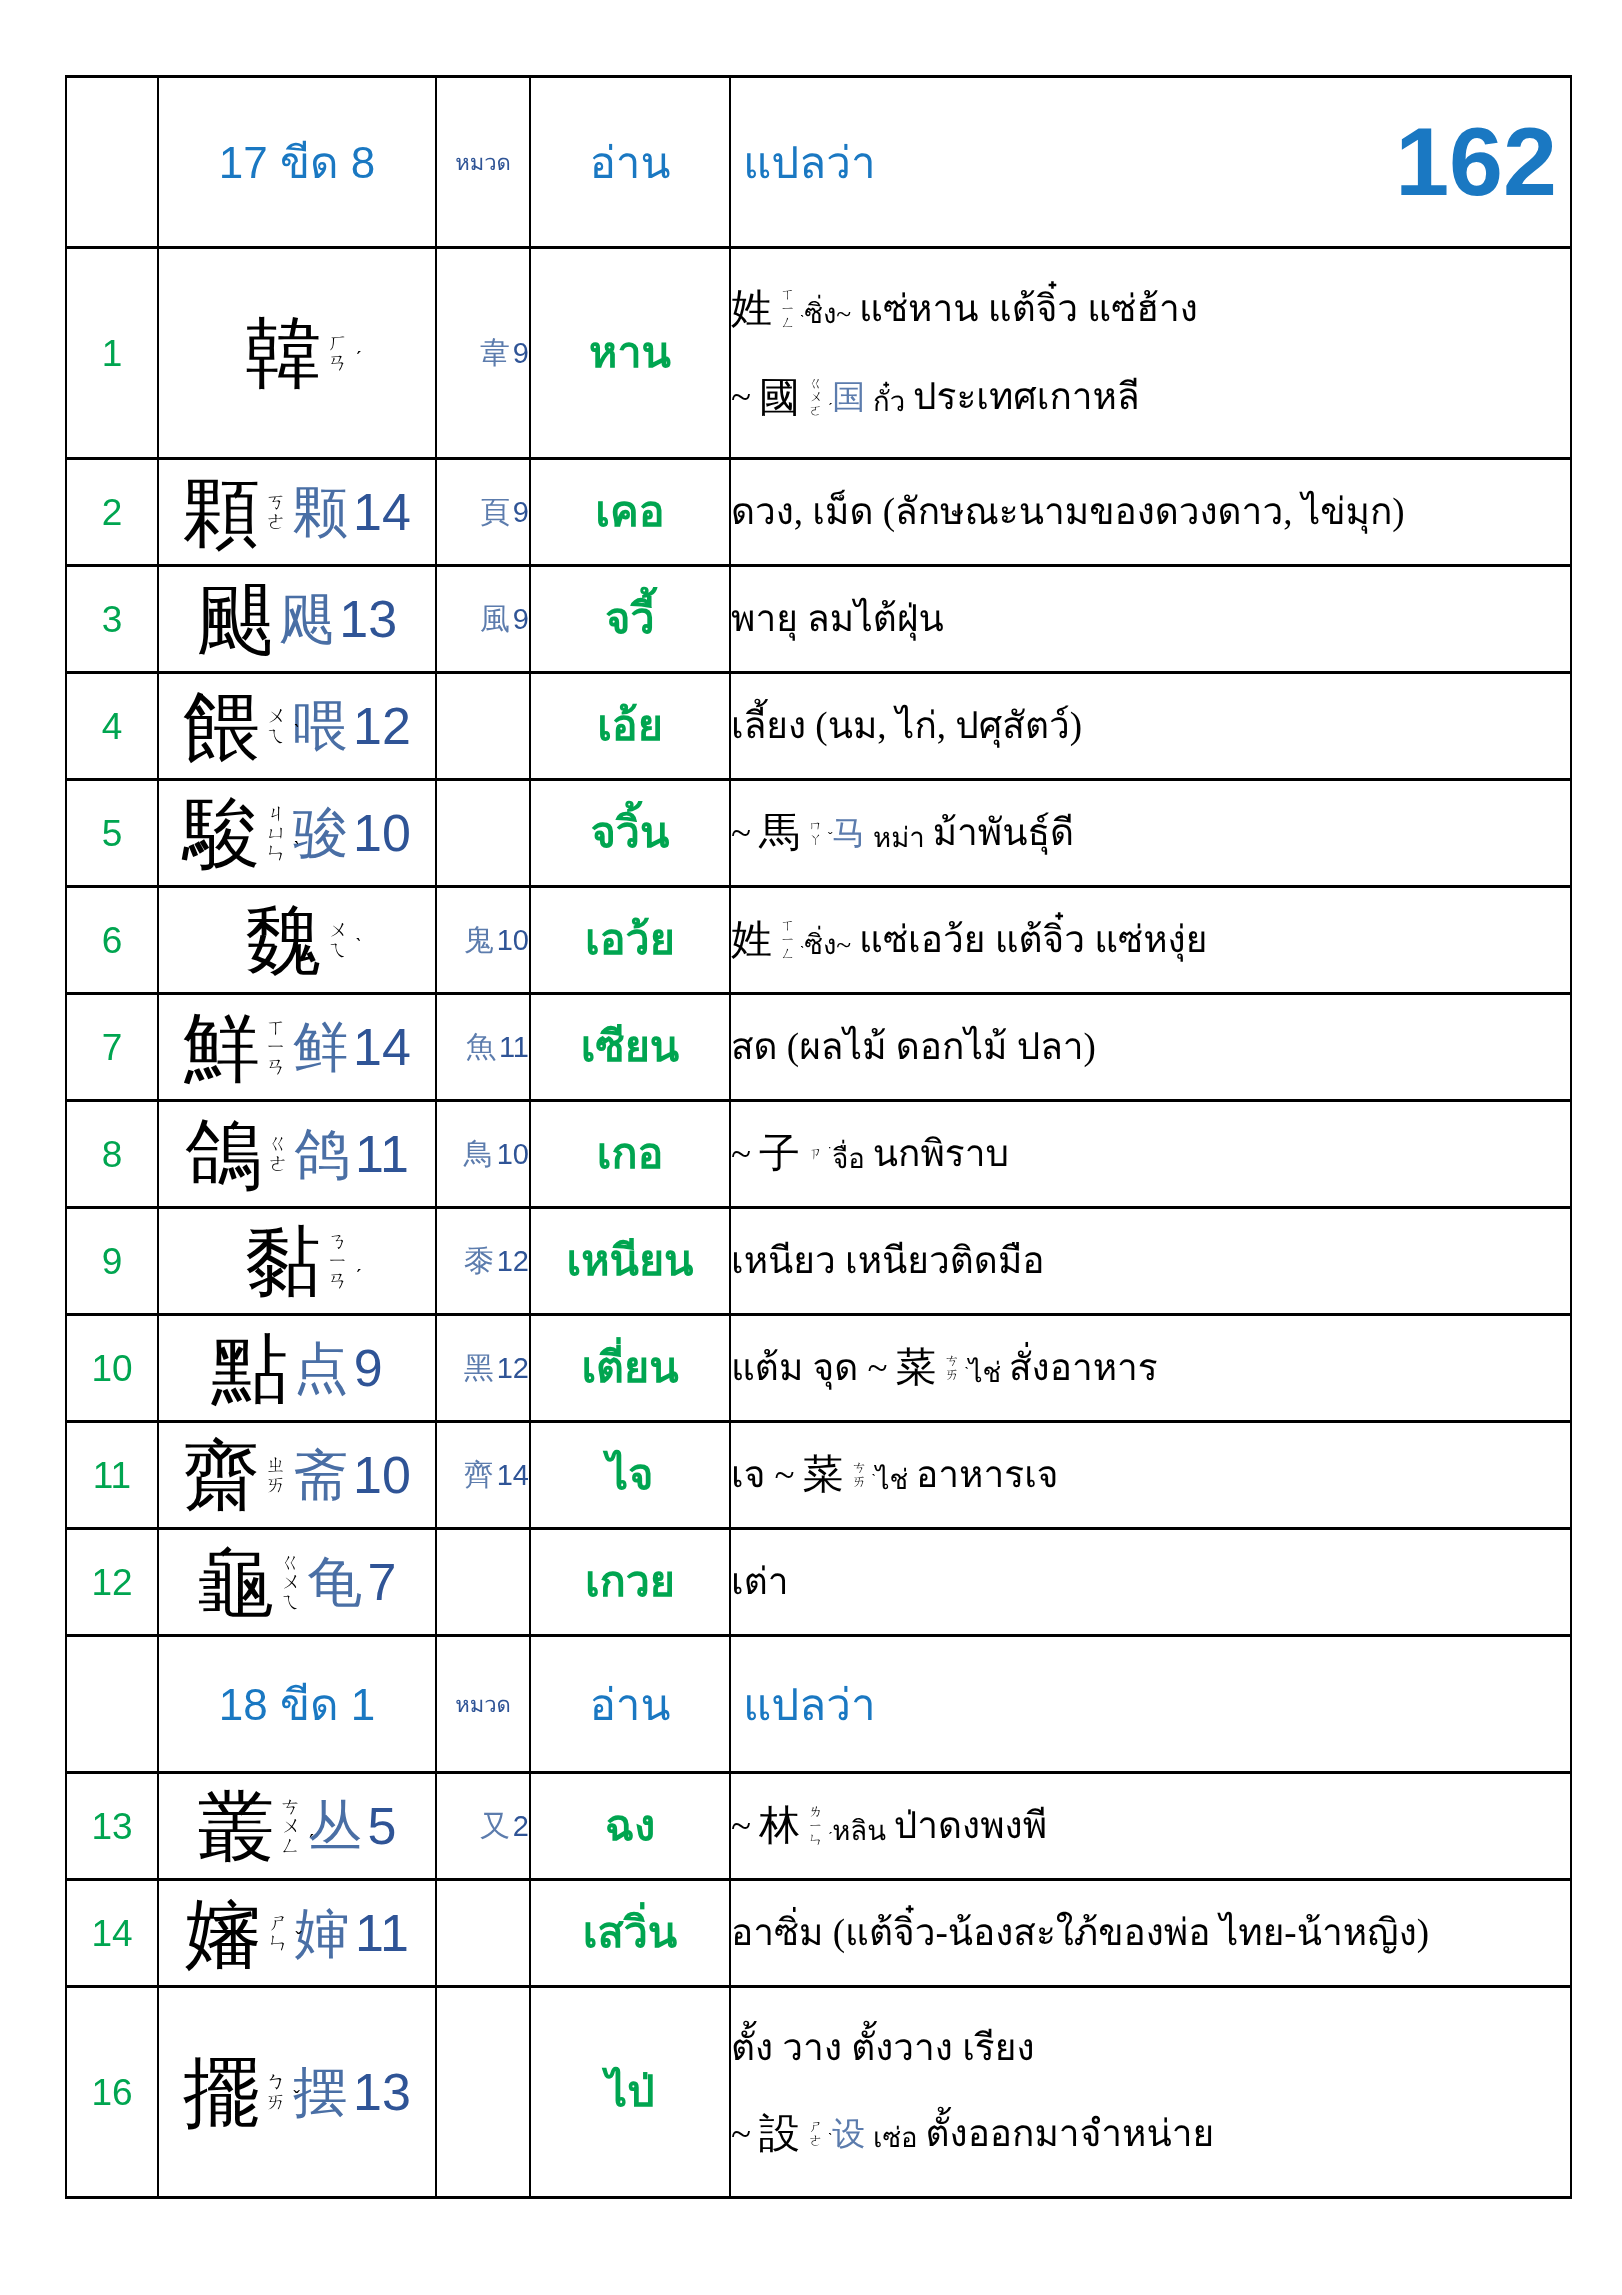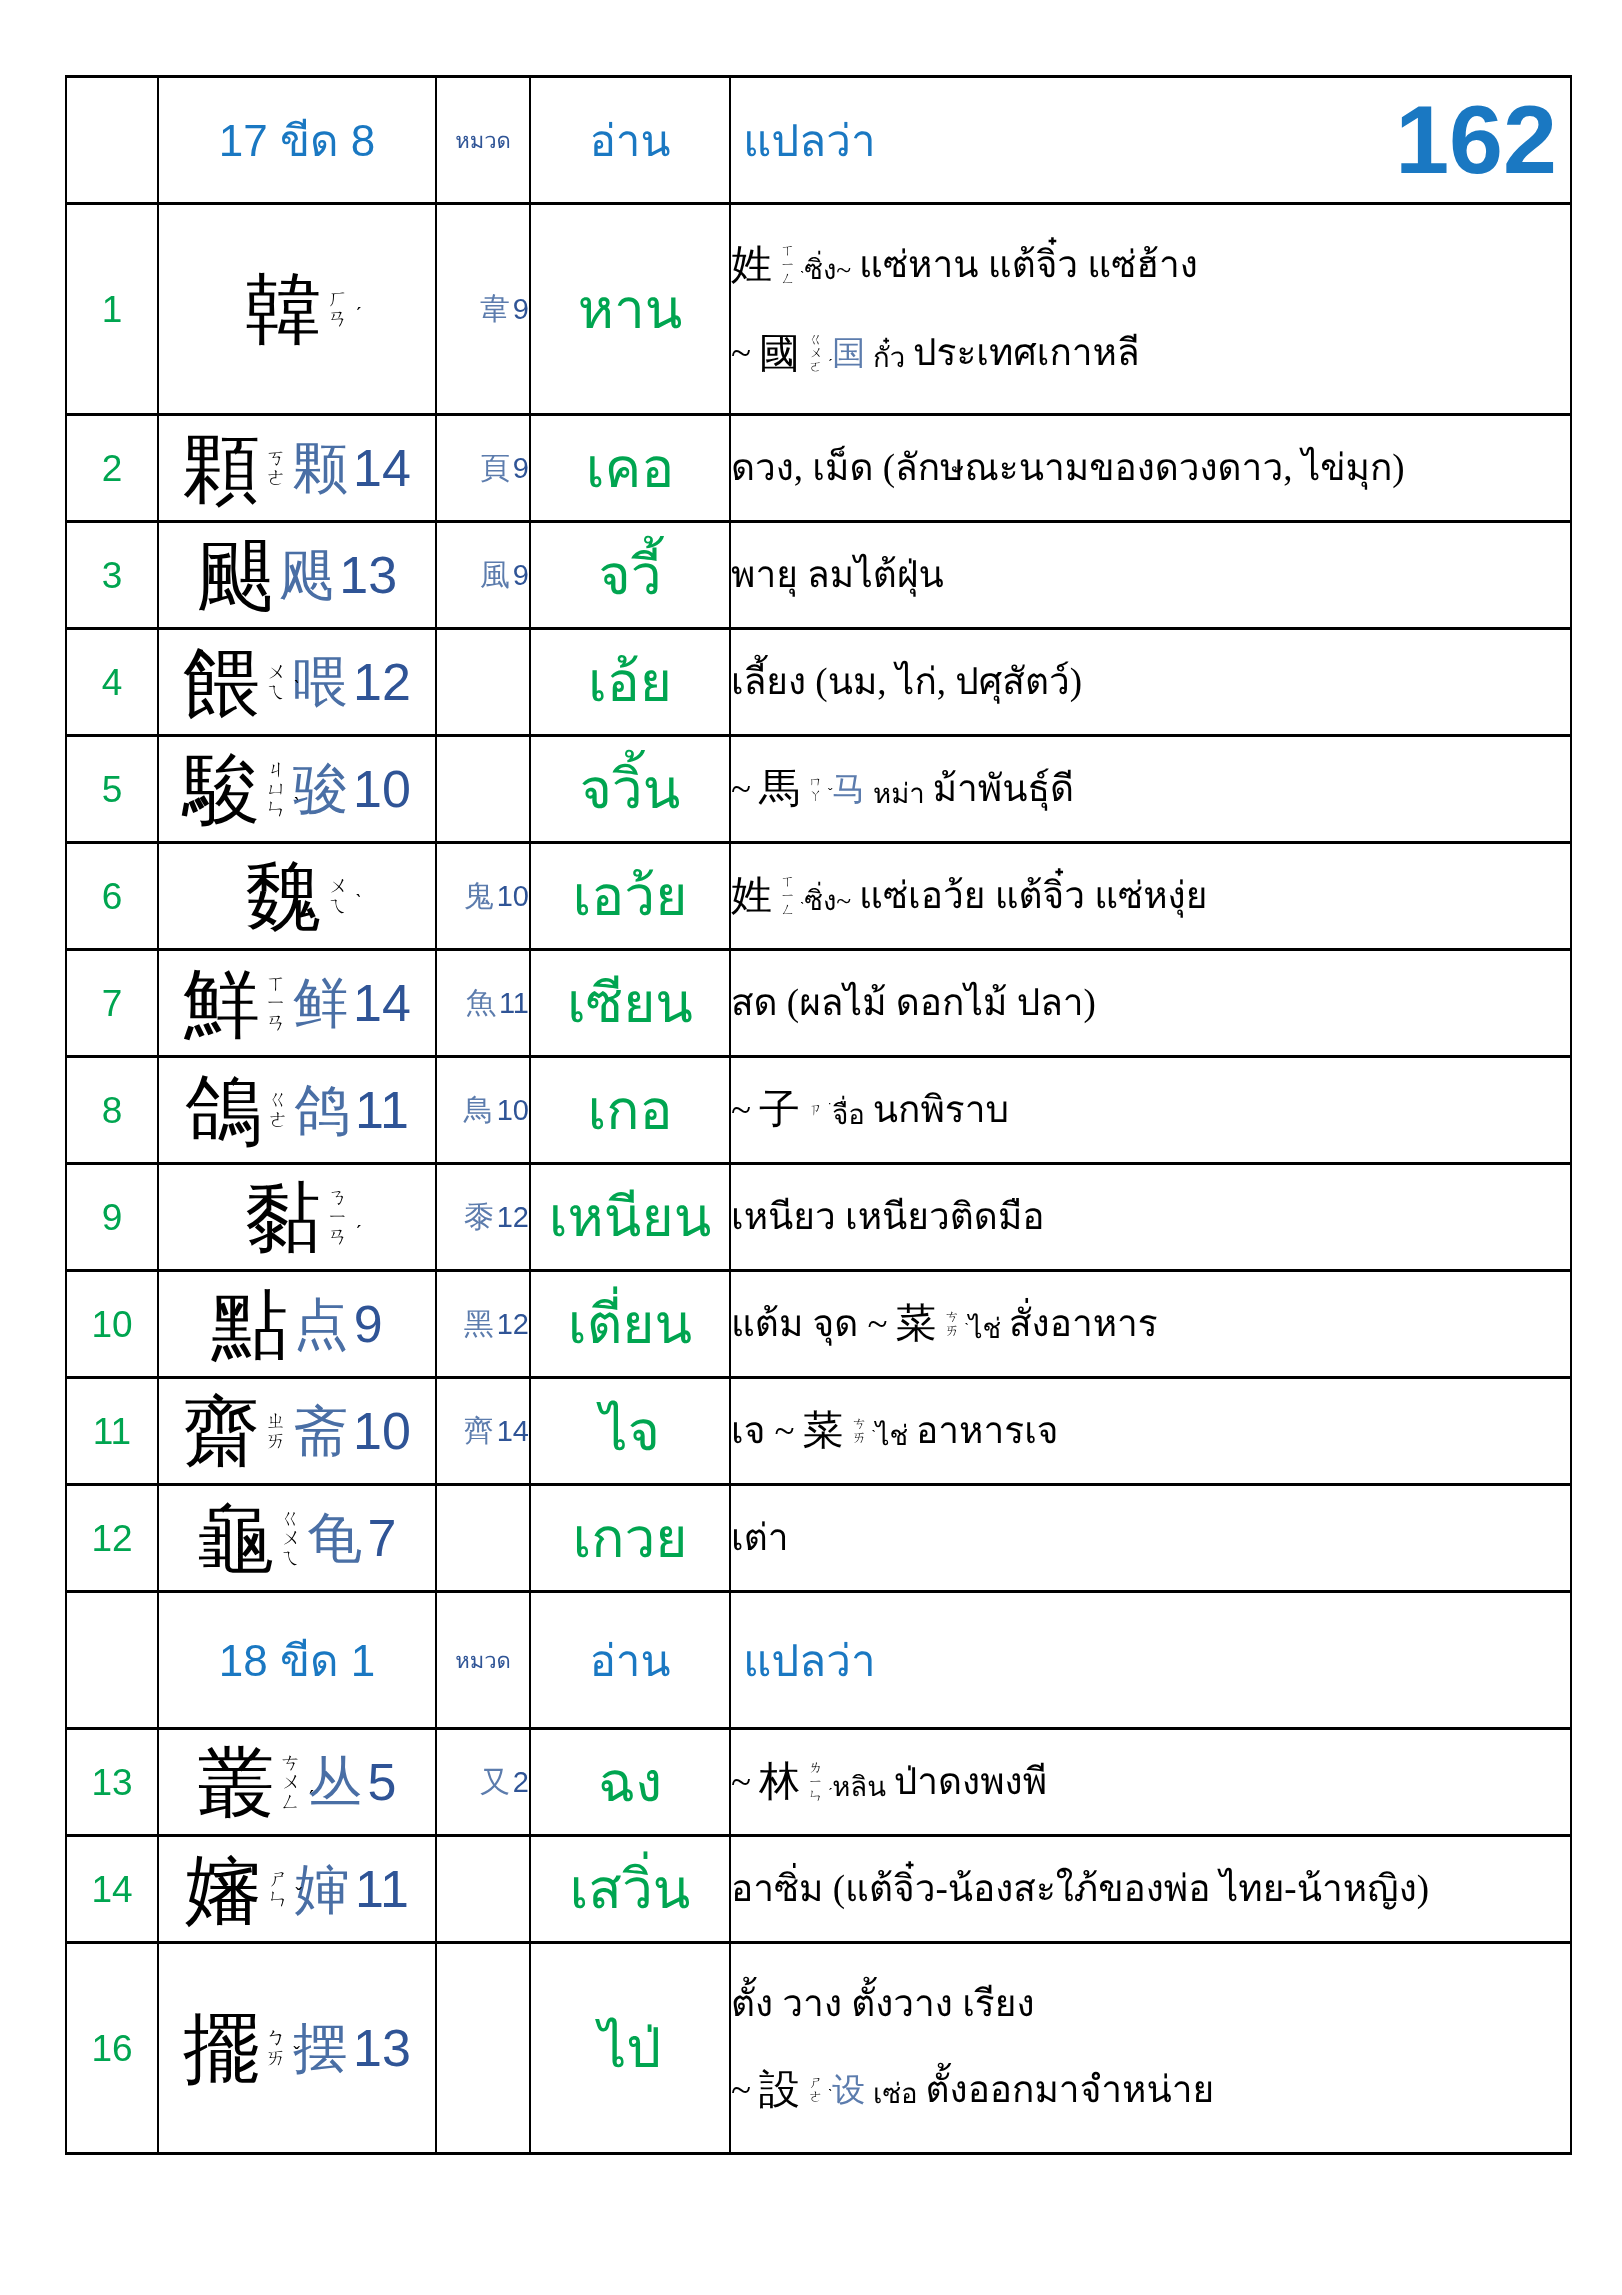--- a/index.html
+++ b/index.html
@@ -1,38 +1,38 @@
 <!DOCTYPE html>
 <html style="--blue: #1A78C2; --green: #00A550; --darkblue: #2F5496; --lightblue: #4A6FA5; --radblue: #5C7CAD;font-size:10.5px"><head>
 <meta charset="utf-8">
 <style>
   html,body{margin:0;padding:0;background:#ffffff;}
   .page{position:relative;width:1623px;height:2295px;background:#fff;
         font-family:"Liberation Sans",sans-serif;color:#000;}
   table.dict{position:absolute;left:65px;top:75px;border-collapse:collapse;table-layout:fixed;}
   table.dict td{border:2px solid #000;border-top-width:3.3px;border-bottom-width:3.3px;
         padding:0;vertical-align:middle;overflow:visible;}
-  tr.head{height:127px;}
+  tr.head{height:171px;}
   tr.head2{height:137px;}
   tr.r{height:107px;}
   tr.tall{height:211px;}
 
   
   td.c-num{text-align:center;vertical-align:top;padding-top:29.4px;}
   .rownum{color:var(--green);font-size:37px;line-height:1;}
   td.c-char{vertical-align:middle;}
   .charwrap{display:flex;align-items:center;justify-content:center;gap:5.2px;line-height:1;}
   .bigchar{font-size:77px;line-height:1;font-family:"DejaVu Sans",sans-serif;}
   .scn{font-size:55px;color:var(--lightblue);font-family:"DejaVu Sans",sans-serif;}
   .strokes{font-size:52px;color:var(--darkblue);font-family:"Liberation Sans",sans-serif;}
   td.c-rad{text-align:right;vertical-align:top;padding:7.9px 3.9px 0 6.5px;line-height:1.2;}
   .radchar{font-size:30px;color:var(--radblue);font-family:"DejaVu Sans",sans-serif;}
   .radnum{font-size:29px;color:var(--darkblue);}
   td.c-read{text-align:center;}
-  .reading{color:var(--green);font-size:55px;font-weight:normal;line-height:1.1;}
+  .reading{color:var(--green);font-size:43px;font-weight:bold;line-height:1.1;}
   td.c-mean{padding-left:22px;}
   .mline{display:flex;align-items:center;gap:7.9px;line-height:1.15;flex-wrap:wrap;}
   .multi .mline + .mline{margin-top:41px;}
   .multi{padding:11.8px 0;}
 
   
   .seg-th{font-size:37px;font-family:"Liberation Serif",serif;}
   .seg-tr{font-size:27.5px;font-family:"Liberation Serif",serif;margin-top:9px;}
   .seg-cn{font-size:41px;font-family:"DejaVu Sans",sans-serif;}
   .seg-scn{font-size:33px;color:var(--radblue);font-family:"DejaVu Sans",sans-serif;}

